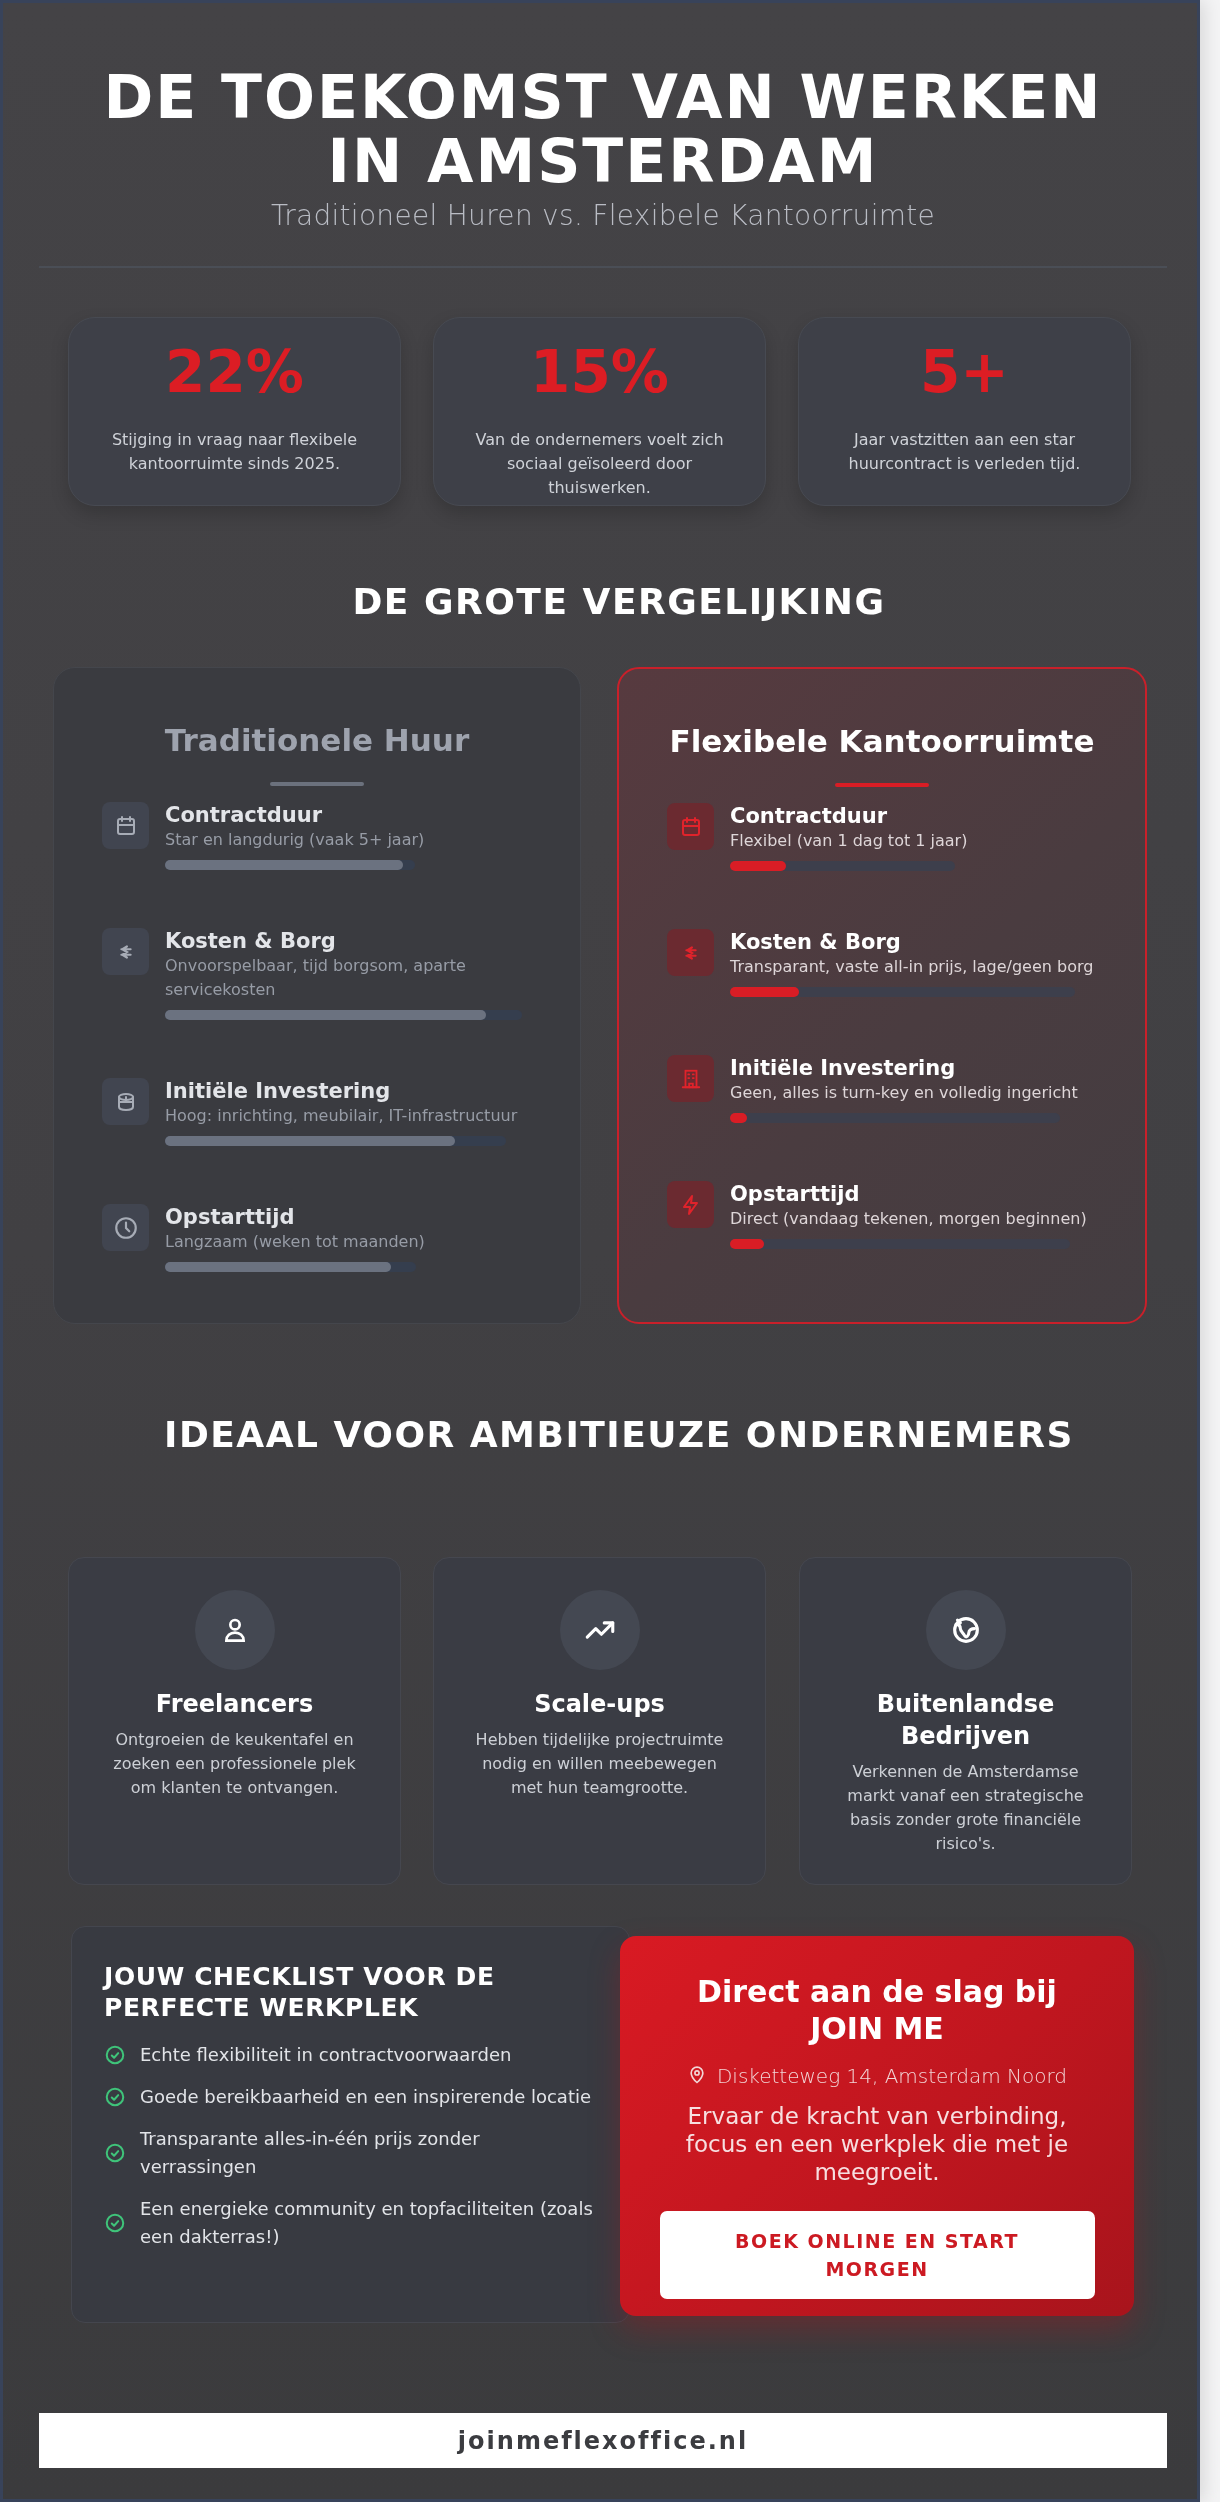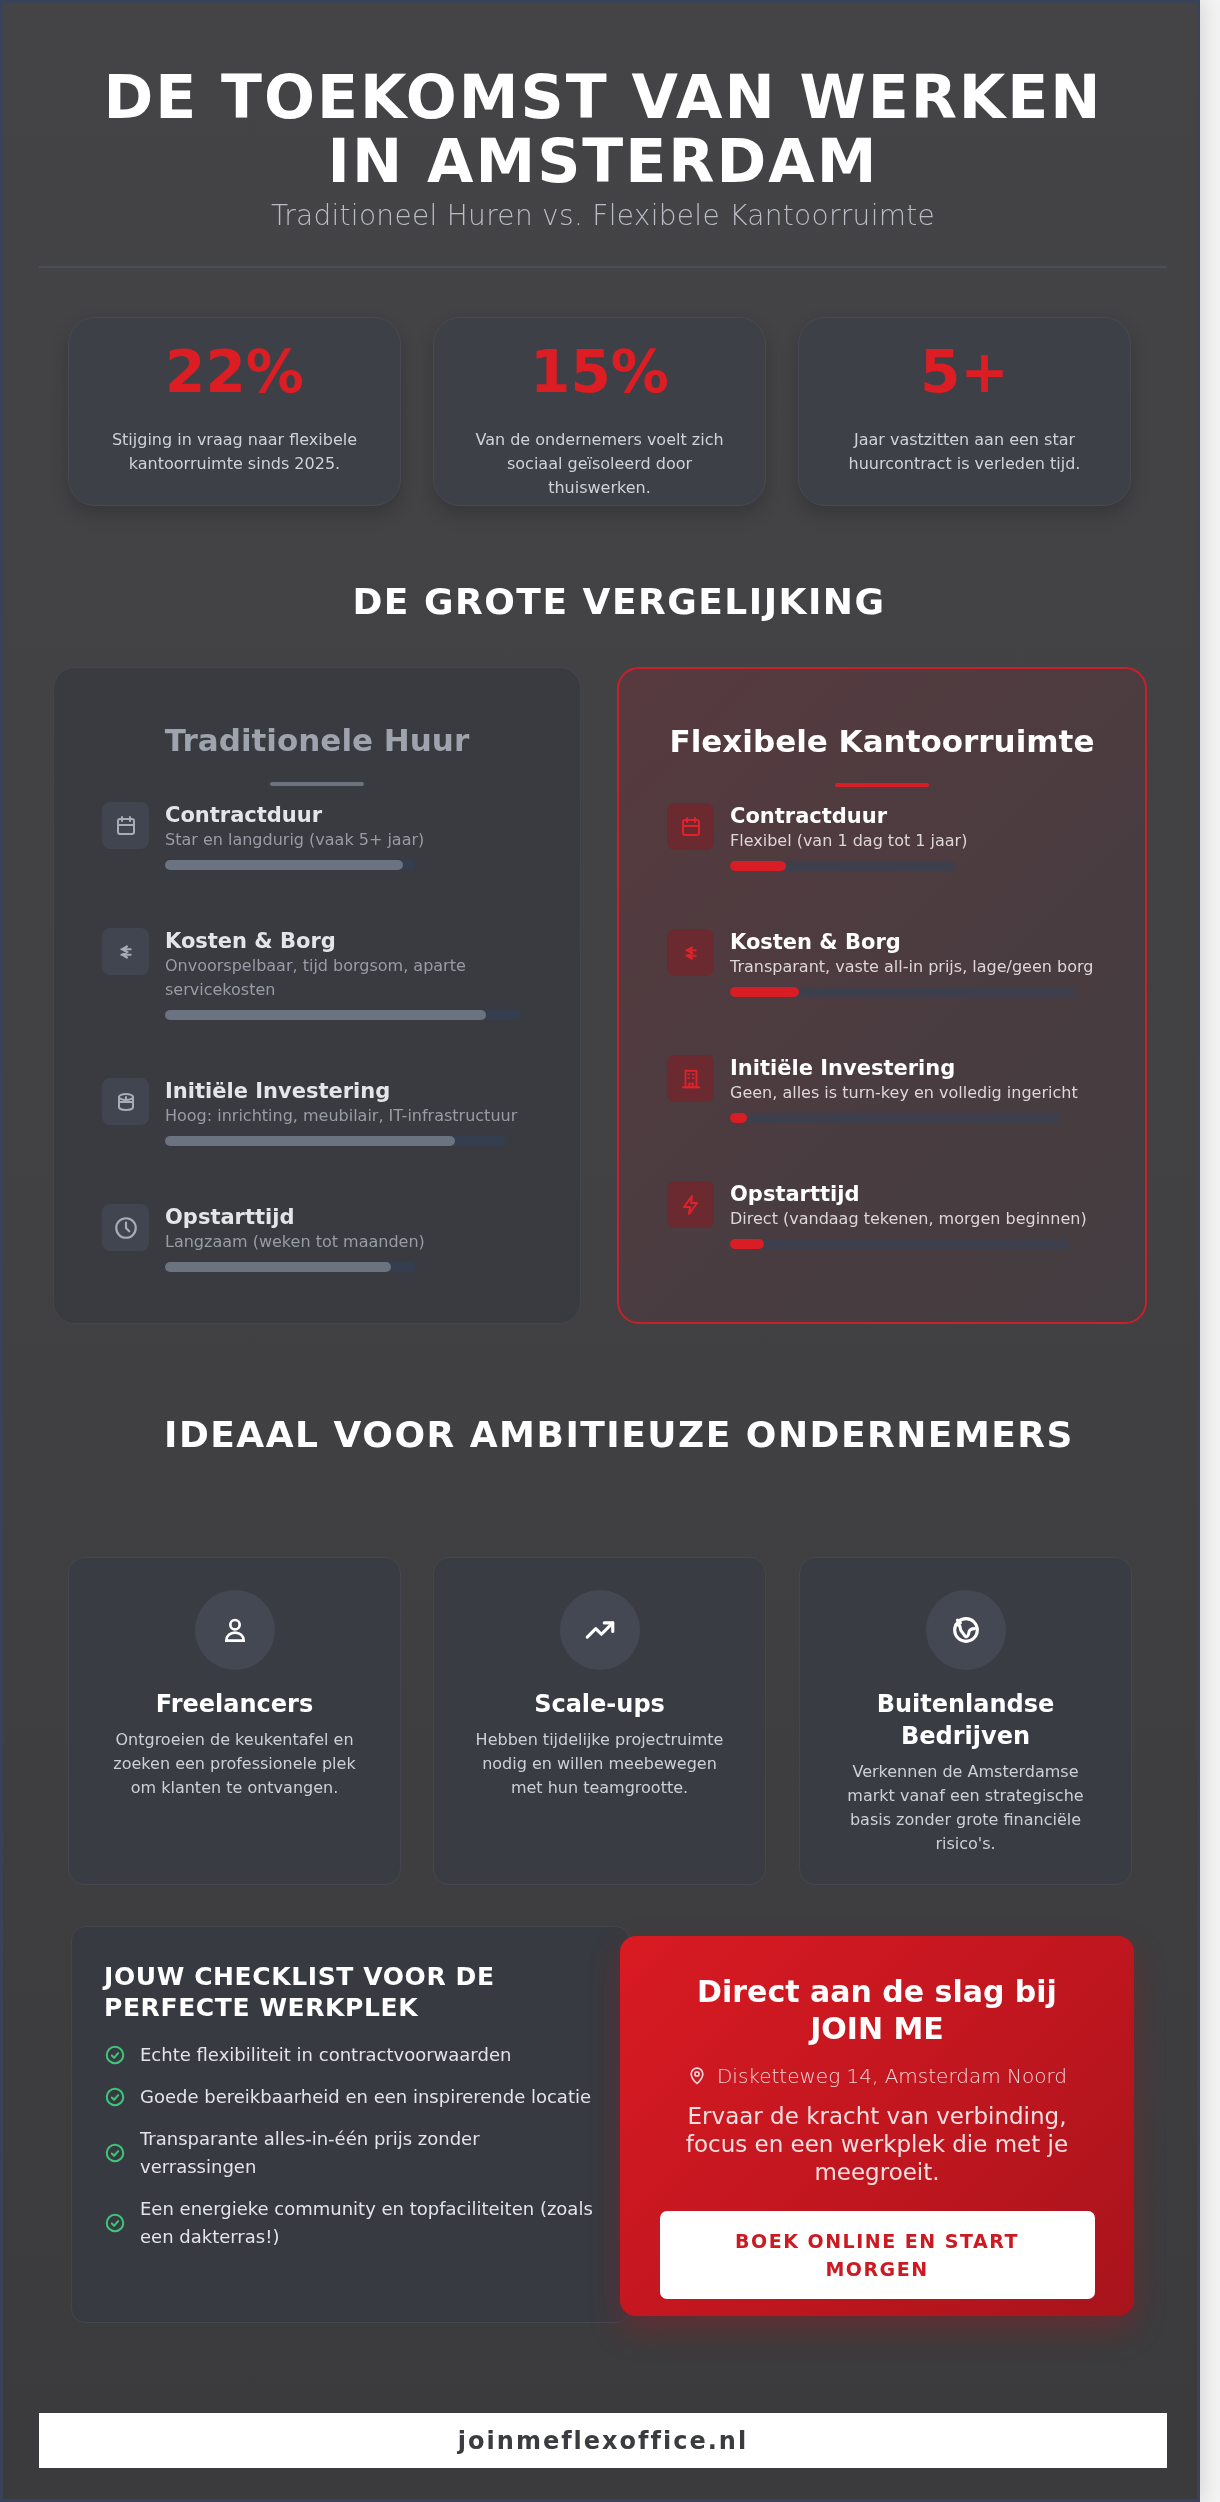--- a/index.html
+++ b/index.html
@@ -94,21 +94,21 @@
   .check-item { display: flex; align-items: center; margin-bottom: 14px; }
   .check-icon { width: 22px; height: 22px; flex: 0 0 22px; margin-right: 14px; color: #3fc47a; }
   .check-text { font-size: 18px; line-height: 28px; color: #e2e4e8; }
 
   .cta-card {
     left: 617px; top: 1933px; width: 514px; height: 380px; border-radius: 16px;
     background: linear-gradient(135deg, #d91a23 0%, #c0161f 55%, #a8141c 100%);
     box-shadow: 0 14px 30px rgba(170,20,28,0.35); text-align: center; padding-top: 37px;
   }
   .cta-title { font-size: 30px; font-weight: 700; line-height: 37px; color: #fff; margin: 0 40px; }
-  .cta-addr { margin-top: 17px; display: flex; justify-content: center; align-items: center; font-size: 20px; font-weight: 300; color: #f2d6d7; }
+  .cta-addr { margin-top: 17px; display: flex; justify-content: center; font-size: 20px; font-weight: 300; color: #f2d6d7; }
   .cta-addr svg { margin-right: 10px; }
   .cta-text { font-size: 23px; line-height: 28px; color: #f7dfe0; margin: 14px 40px 0; }
   .cta-btn {
     display: block; margin: 25px auto 0; width: 435px; height: 88px; background: #fff;
     border: none; border-radius: 7px; color: #cc1a22; font-family: "DejaVu Sans", sans-serif;
     font-size: 19px; font-weight: 700; letter-spacing: 1.5px; line-height: 28px; padding: 0 40px; cursor: pointer;
   }
 
   .footer {
     left: 36px; top: 2410px; width: 1128px; height: 55px; background: #ffffff;

